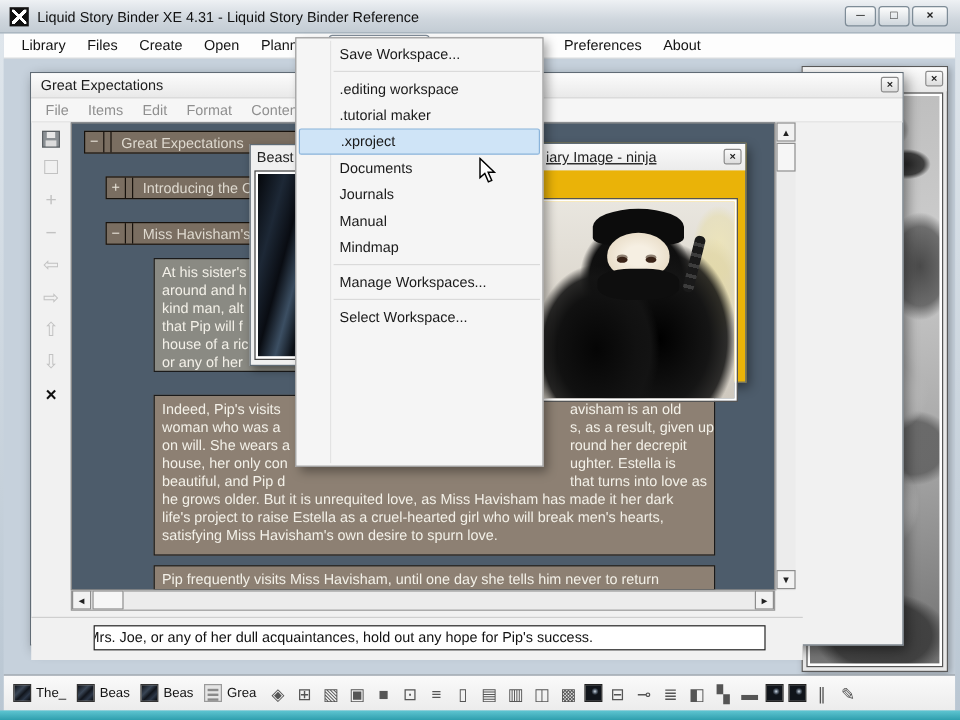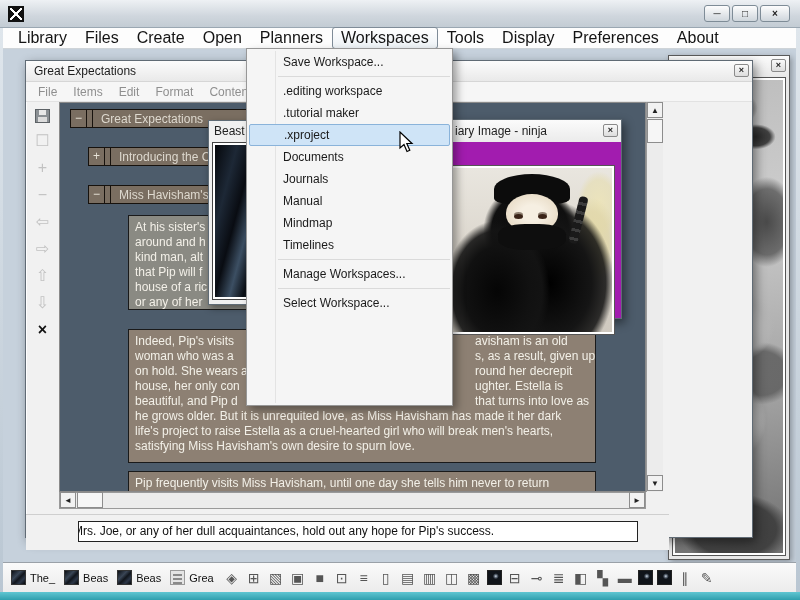--- a/index.html
+++ b/index.html
@@ -25,21 +25,21 @@
   .edge { position:absolute; background:linear-gradient(#dfe6ec,#b9c6d2); z-index:40; }
   .edge.left { left:0; top:28px; width:3px; height:572px; }
   .edge.right { right:0; top:28px; width:4px; height:572px; }
   .edge.bottom { left:0; top:592px; width:800px; height:8px;
     background:linear-gradient(#5fc6d2,#2f9fae); }
 
   
   .menubar { position:absolute; left:3px; top:28px; width:793px; height:21px;
     background:#fdfdfd; border-bottom:1px solid #cfd4d8; display:flex; align-items:center;
     padding-left:6px; z-index:7; }
-  .menubar .mitem { font-size:16px; color:#141414; padding:2px 9px; }
+  .menubar .mitem { font-size:12px; color:#141414; padding:2px 9px; }
   .menubar .mitem.active { border:1px solid #7f8c98; border-radius:3px;
     background:linear-gradient(#ffffff,#edf2f6); padding:1px 8px; }
 
   .client { position:absolute; left:3px; top:49px; width:793px; height:513px; background:#c6d1dc; }
 
   
   .cyborg-win { position:absolute; left:668px; top:55px; width:122px; height:505px;
     background:#e8e8e8; border:1px solid #5a5a5a; z-index:2; box-shadow:2px 2px 6px rgba(0,0,0,.3); }
   .cyborg-title { height:20px; background:linear-gradient(#fbfbfb,#e9e9e9); position:relative; }
   .smallclose { position:absolute; right:3px; top:3px; width:15px; height:13px;
@@ -111,42 +111,42 @@
   
   .beast-win { position:absolute; left:208px; top:120px; width:97px; height:185px;
     background:#f0f0f0; border:1px solid #5f6b75; z-index:4; box-shadow:2px 3px 7px rgba(0,0,0,.4); }
   .beast-title { height:20px; font-size:12px; color:#222; padding:3px 0 0 5px; }
   .beast-art { position:absolute; left:4px; top:22px; width:88px; height:156px;
     border:2px solid #fff; outline:1px solid #444; background:
       linear-gradient(105deg, #05070b 0%, #1d2836 18%, #090c12 32%, #3c4f63 44%, #0a0e14 55%, #2a3a4c 68%, #04060a 82%, #101820 100%); }
 
   
   .ninja-win { position:absolute; left:440px; top:119px; width:182px; height:200px;
-    background:#a21caf; border:1px solid #5f6b75; z-index:5; box-shadow:3px 4px 9px rgba(0,0,0,.45); }
+    background:#eab308; border:1px solid #5f6b75; z-index:5; box-shadow:3px 4px 9px rgba(0,0,0,.45);text-decoration:underline; }
   .ninja-title { height:22px; position:relative; font-size:12px; color:#222; padding:4px 0 0 14px;
     background:linear-gradient(#fbfbfb,#ebebeb); }
   .ninja-art { position:absolute; left:5px; top:24px; width:168px; height:168px;
     border:2px solid #fff; outline:1px solid #555; background:
       radial-gradient(34px 26px at 52% 22%, rgba(240,232,218,.0) 60%, transparent 70%),
       radial-gradient(60px 80px at 30% 75%, #050505 0%, #111 55%, rgba(20,20,20,.9) 75%, transparent 88%),
       radial-gradient(70px 90px at 62% 70%, #000 0%, #151515 60%, rgba(15,15,15,.85) 80%, transparent 92%),
       radial-gradient(55px 55px at 50% 38%, #0a0a0a 0%, #101010 70%, transparent 85%),
       radial-gradient(30px 55px at 88% 45%, #e3d9a8 0%, rgba(225,215,170,.8) 55%, transparent 80%),
       radial-gradient(26px 40px at 92% 22%, #ece4bc 0%, rgba(230,222,180,.7) 60%, transparent 82%),
       linear-gradient(180deg, #e9e6df 0%, #ddd8cf 45%, #cfc9bf 100%); position:relative; overflow:hidden; }
   .n-face { position:absolute; left:58px; top:26px; width:52px; height:38px; border-radius:50% 50% 46% 46%;
     background:radial-gradient(#f6efe2 30%, #e9ddc8 75%, #d8c8ac); }
   .n-eye { position:absolute; top:20px; width:9px; height:5px; border-radius:50%; background:#3a2317; box-shadow:0 -2px 0 rgba(60,40,25,.55); }
   .n-hood { position:absolute; left:46px; top:6px; width:76px; height:30px; border-radius:50% 50% 20% 20%; background:#0c0c0c; }
   .n-veil { position:absolute; left:50px; top:56px; width:68px; height:26px; border-radius:40%; background:#0e0e0e; }
   .n-sword { position:absolute; left:126px; top:28px; width:9px; height:48px; transform:rotate(14deg);
     background:repeating-linear-gradient(#1a1a1a 0 6px, #3c3c3c 6px 9px); border-radius:4px; }
 
   
-  .ws-menu { position:absolute; left:246px; top:48px; width:207px; height:358px;
+  .ws-menu { position:absolute; left:246px; top:31px; width:207px; height:358px;
     background:#f5f5f5; border:1px solid #979797; z-index:8; box-shadow:4px 4px 8px rgba(0,0,0,.35); padding-top:2px; }
   .ws-menu::before { content:""; position:absolute; left:28px; top:2px; bottom:2px; width:1px; background:#e3e3e3; }
   .ws-mi { position:relative; height:22px; font-size:12px; color:#1a1a1a; line-height:22px; padding-left:36px; }
   .ws-mi.hl { background:#cfe4f7; border:1px solid #8ab3da; border-radius:2px; margin:0 2px; padding-left:34px; line-height:20px; }
   .ws-sep { height:1px; background:#dadada; margin:3px 2px 3px 31px; }
 
   
   .cursor { position:absolute; left:399px; top:131px; z-index:9; }
 
   
@@ -164,20 +164,21 @@
   .tb-ic.dark { width:15px; height:15px; margin-top:0; line-height:15px; border:1px solid #222;
     background:radial-gradient(4px 4px at 60% 40%, #cfd8e2 0%, #55606e 40%, #10141a 75%); align-self:center; }
 </style>
 </head>
 <body>
 
 <div id="root">
 
   <div class="titlebar">
     <div class="app-icon"></div>
+    <div class="title-text">Liquid Story Binder XE 4.31 - Liquid Story Binder Reference</div>
     <div class="winbtns">
       <div class="winbtn">─</div>
       <div class="winbtn">□</div>
       <div class="winbtn close">×</div>
     </div>
   </div>
 
   <div class="menubar">
     <div class="mitem">Library</div>
     <div class="mitem">Files</div>
@@ -253,21 +254,21 @@
           <div>around and h</div>
           <div>kind man, alt</div>
           <div>that Pip will f</div>
           <div>house of a ric</div>
           <div>or any of her</div>
         </div>
 
         <div class="para p-taupe" style="left:68px; top:226px; width:468px; height:134px;">
           <div>Indeed, Pip's visits</div>
           <div>woman who was a</div>
-          <div>on hold. She wears a</div>
+          <div>on will. She wears a</div>
           <div>house, her only con</div>
           <div>beautiful, and Pip d</div>
           <div>he grows older. But it is unrequited love, as Miss Havisham has made it her dark</div>
           <div>life's project to raise Estella as a cruel-hearted girl who will break men's hearts,</div>
           <div>satisfying Miss Havisham's own desire to spurn love.</div>
           <div class="p2right">
             <div>avisham is an old</div>
             <div>s, as a result, given up</div>
             <div>round her decrepit</div>
             <div>ughter. Estella is</div>
@@ -324,21 +325,20 @@
   <div class="ws-menu">
     <div class="ws-mi">Save Workspace...</div>
     <div class="ws-sep"></div>
     <div class="ws-mi">.editing workspace</div>
     <div class="ws-mi">.tutorial maker</div>
     <div class="ws-mi hl">.xproject</div>
     <div class="ws-mi">Documents</div>
     <div class="ws-mi">Journals</div>
     <div class="ws-mi">Manual</div>
     <div class="ws-mi">Mindmap</div>
-    <div class="ws-mi">Timelines</div>
     <div class="ws-sep"></div>
     <div class="ws-mi">Manage Workspaces...</div>
     <div class="ws-sep"></div>
     <div class="ws-mi">Select Workspace...</div>
   </div>
 
   <div class="cursor">
     <svg width="16" height="22" viewBox="0 0 16 22">
       <polygon points="1,1 1,17 5,13.5 8,20.5 10.8,19.3 7.8,12.5 13,12.5" fill="#ffffff" stroke="#000000" stroke-width="1.2"></polygon>
     </svg>

